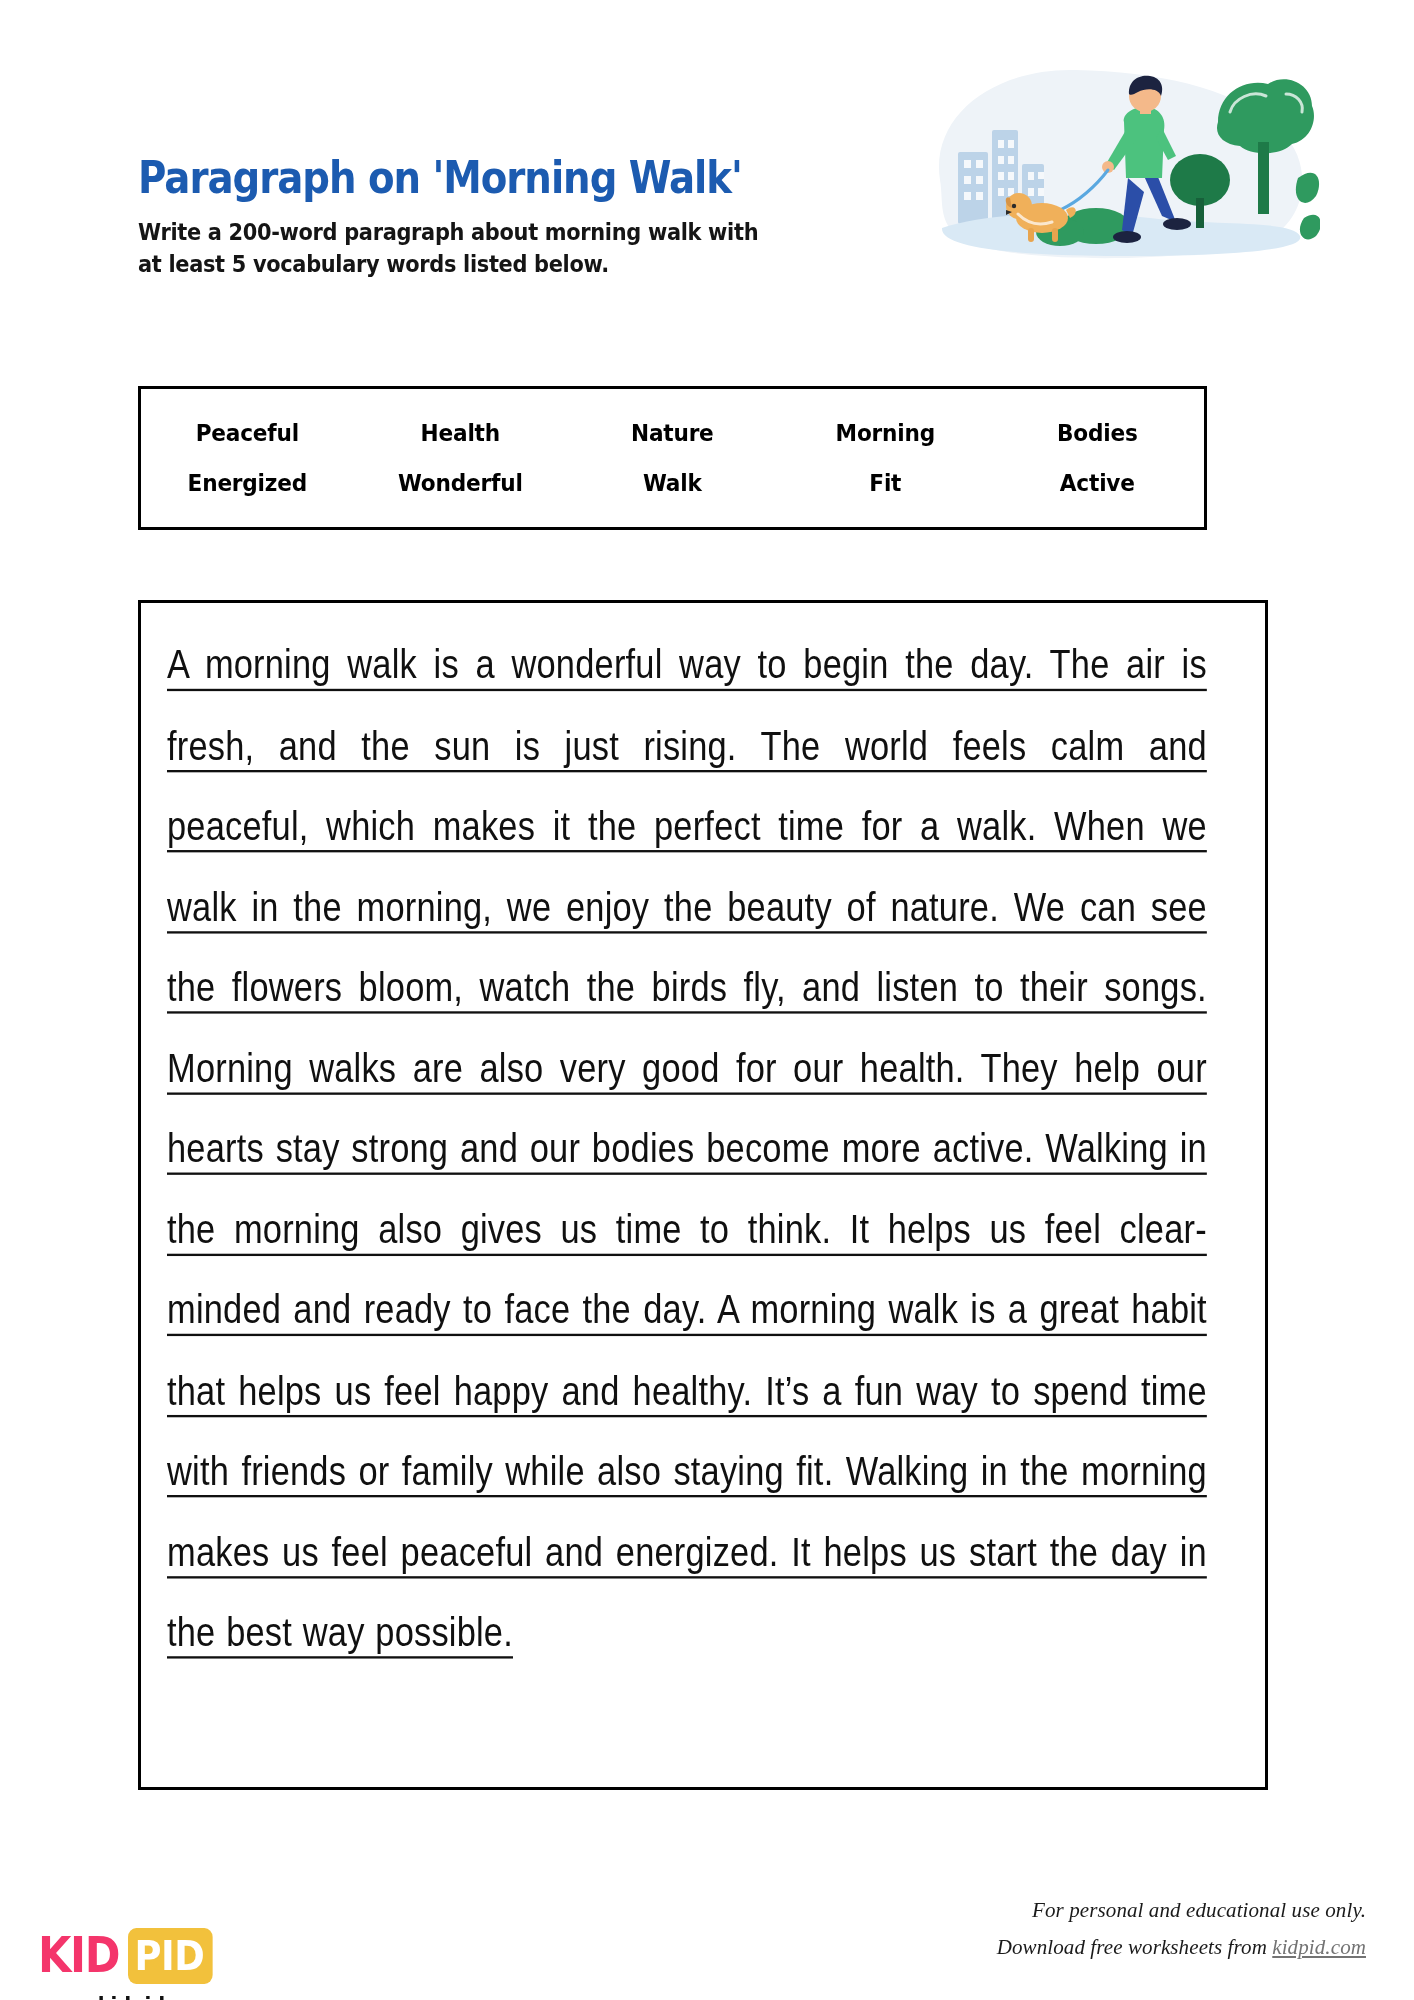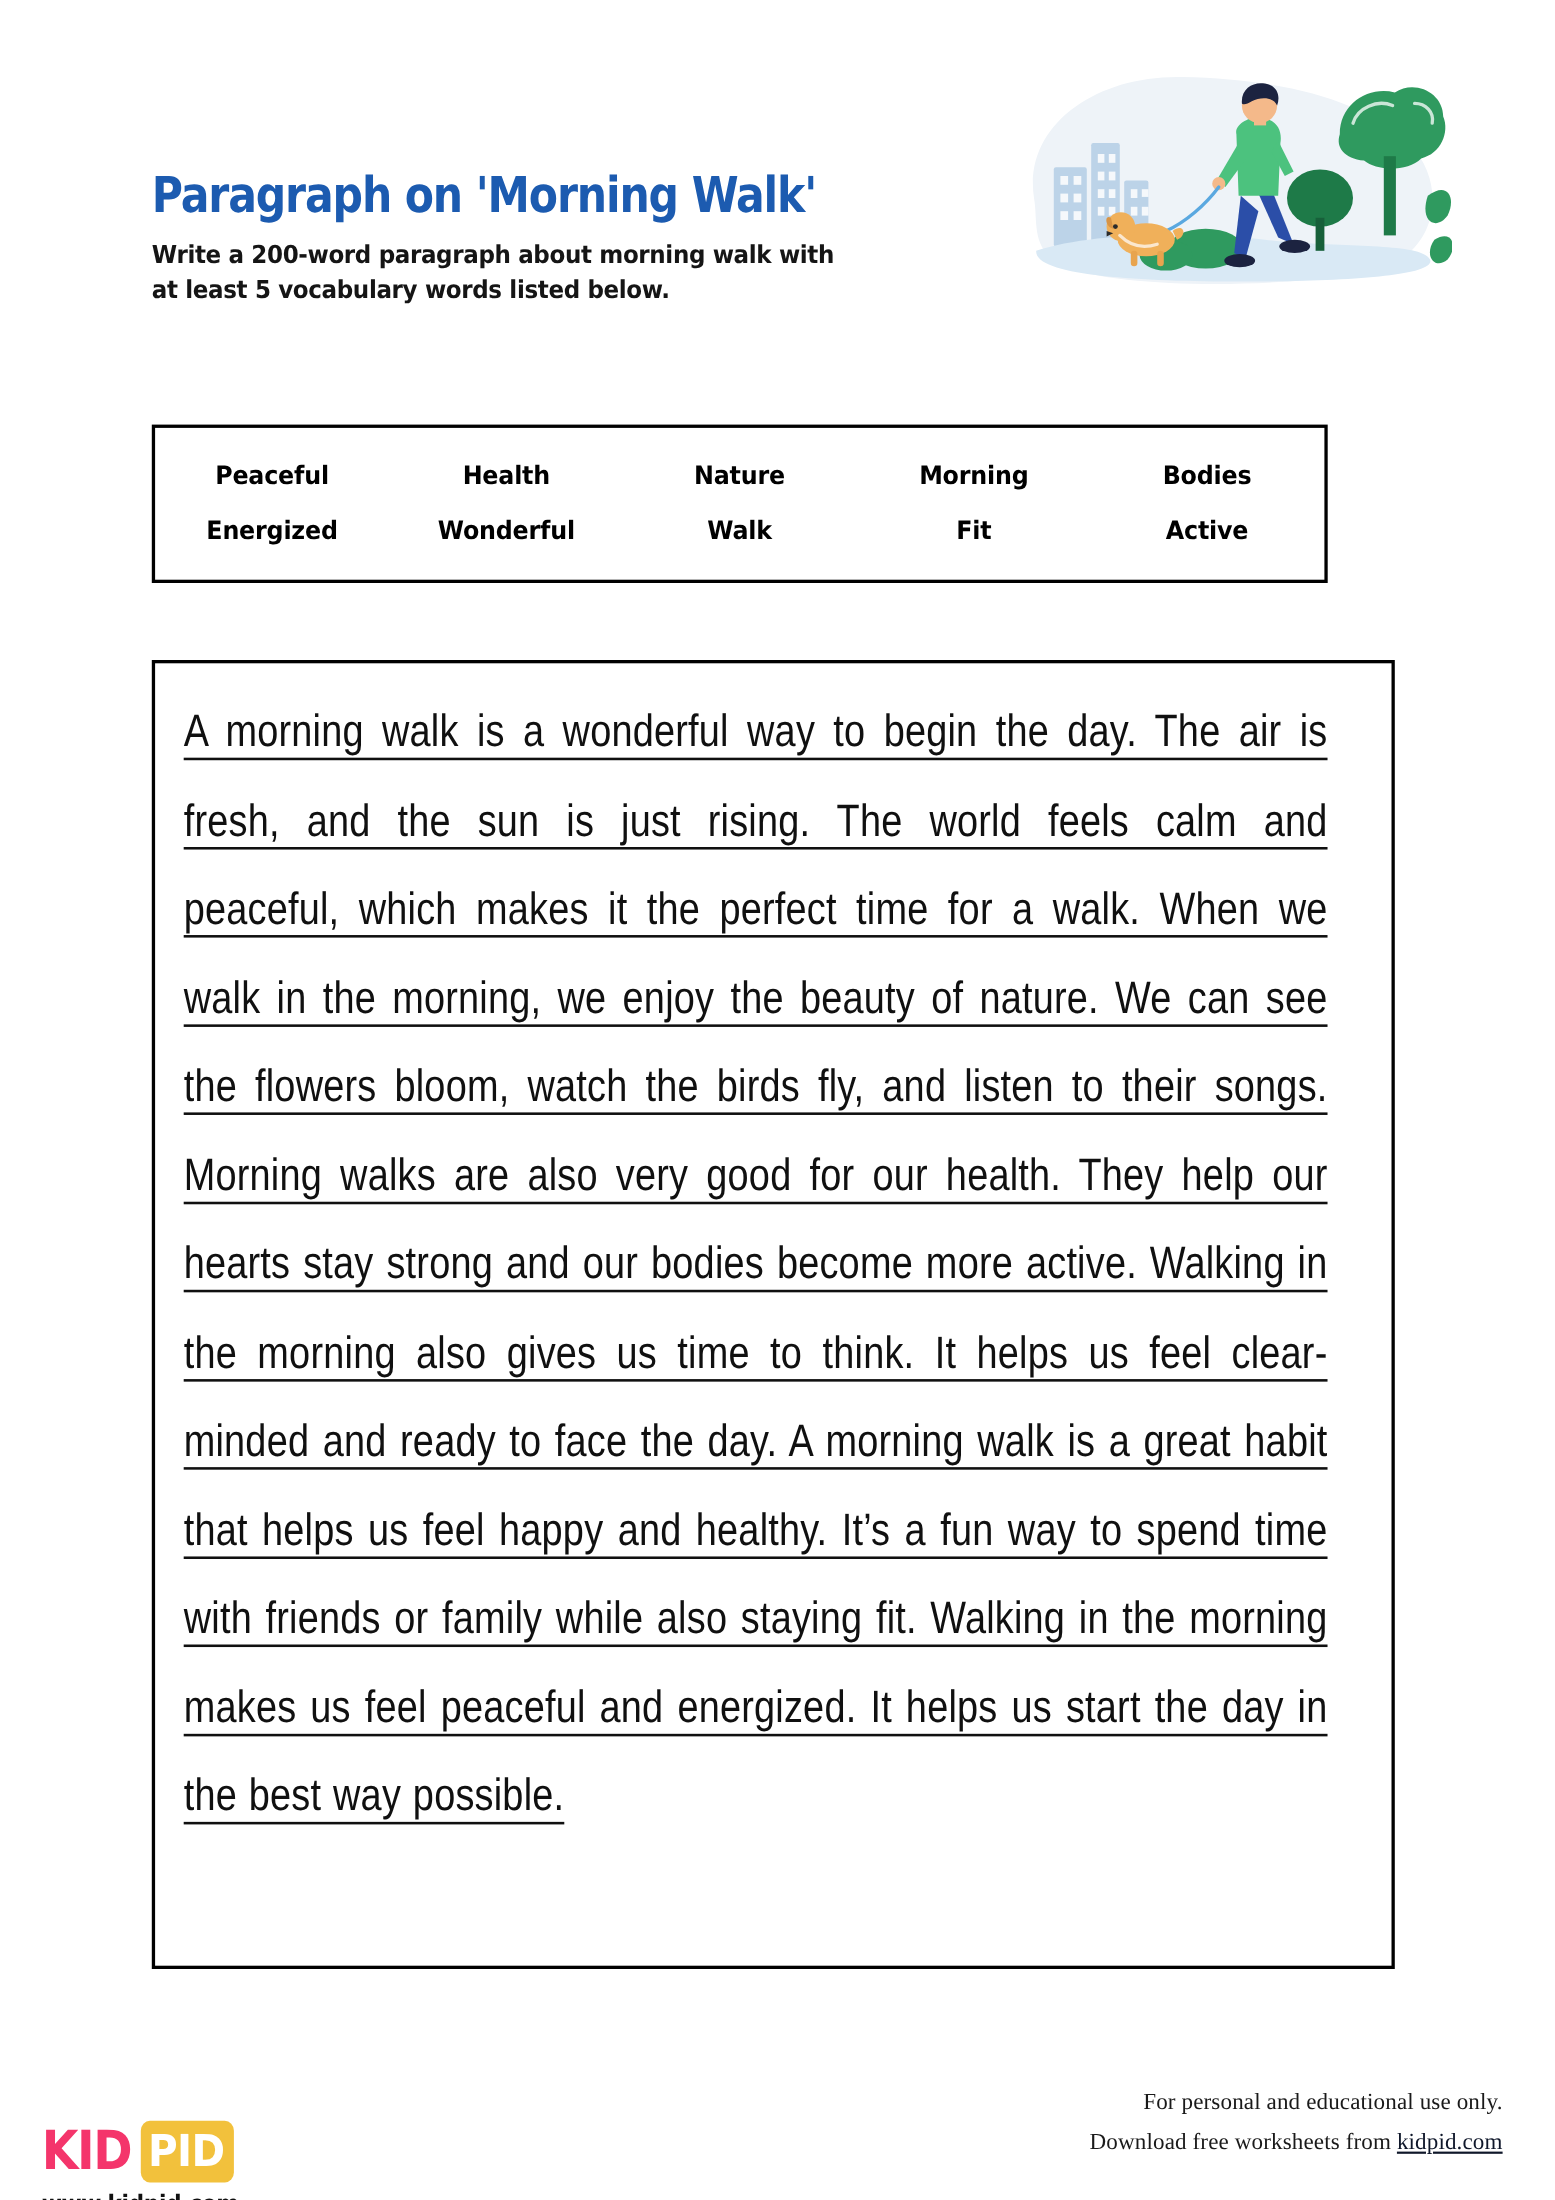--- a/index.html
+++ b/index.html
@@ -199,25 +199,26 @@
   .footer-right {
     position: absolute;
     right: 48px;
     top: 22px;
     text-align: right;
     font-family: "Liberation Serif", serif;
     font-size: 21px;
     color: #1a1a1a;
     line-height: 1.75;
     letter-spacing: 0.1px;
+    font-style: italic;
   }
 
   .footer-link {
     text-decoration: underline;
-    color: #0f172a;
+    color: #737373;
   }
 </style>
 </head>
 <body>
 
 <div class="page">
 
   <div class="header">
 
     <div class="header-text">

